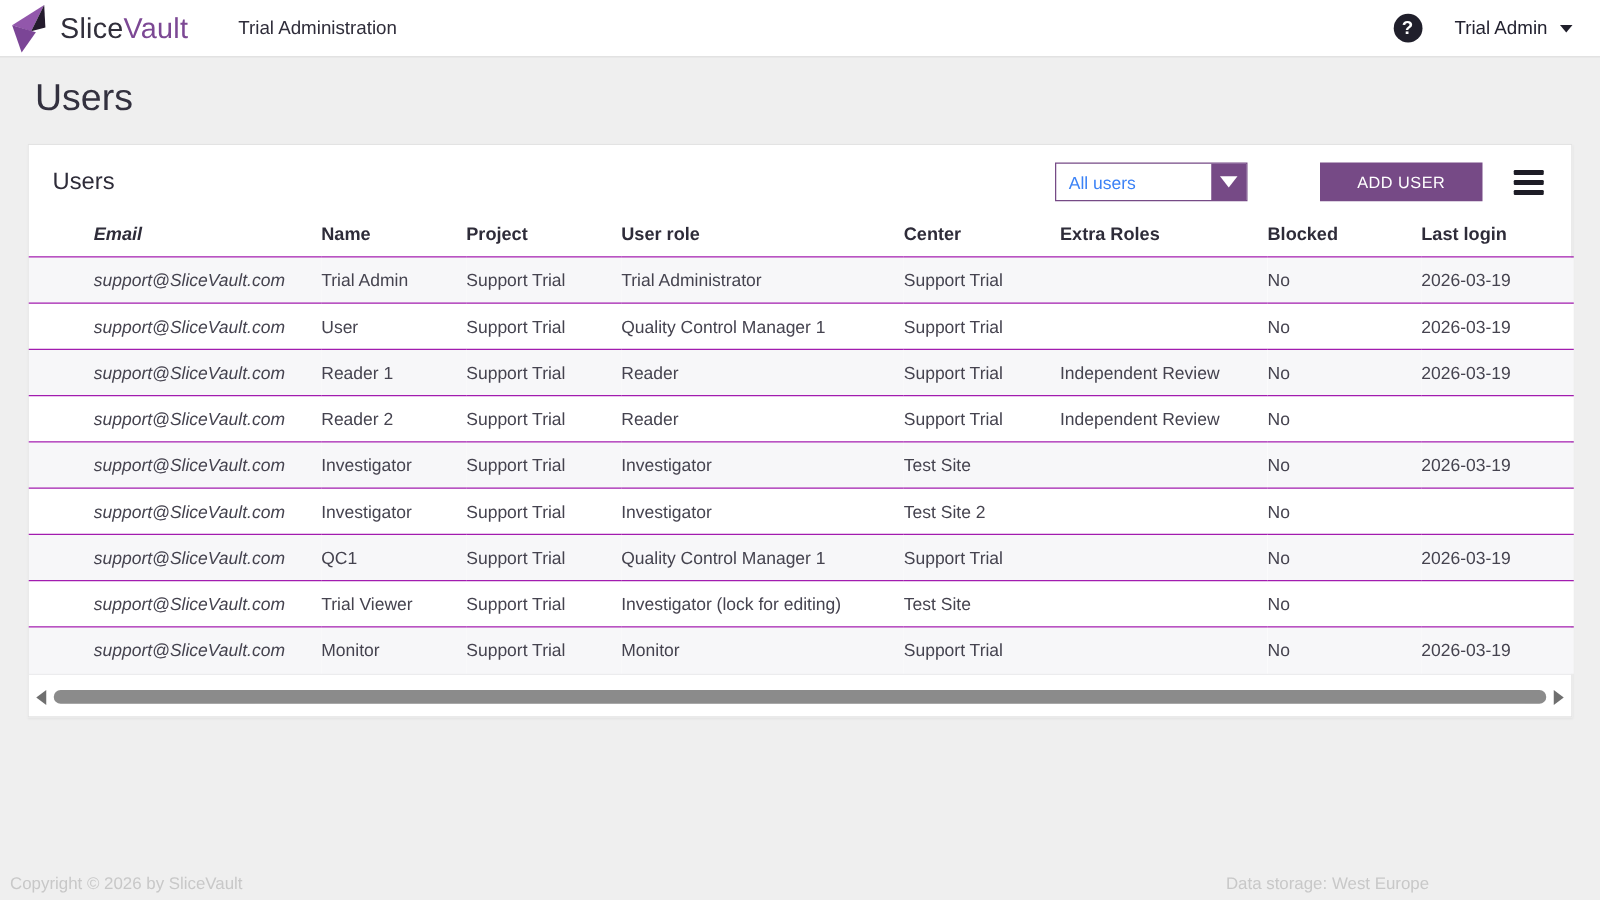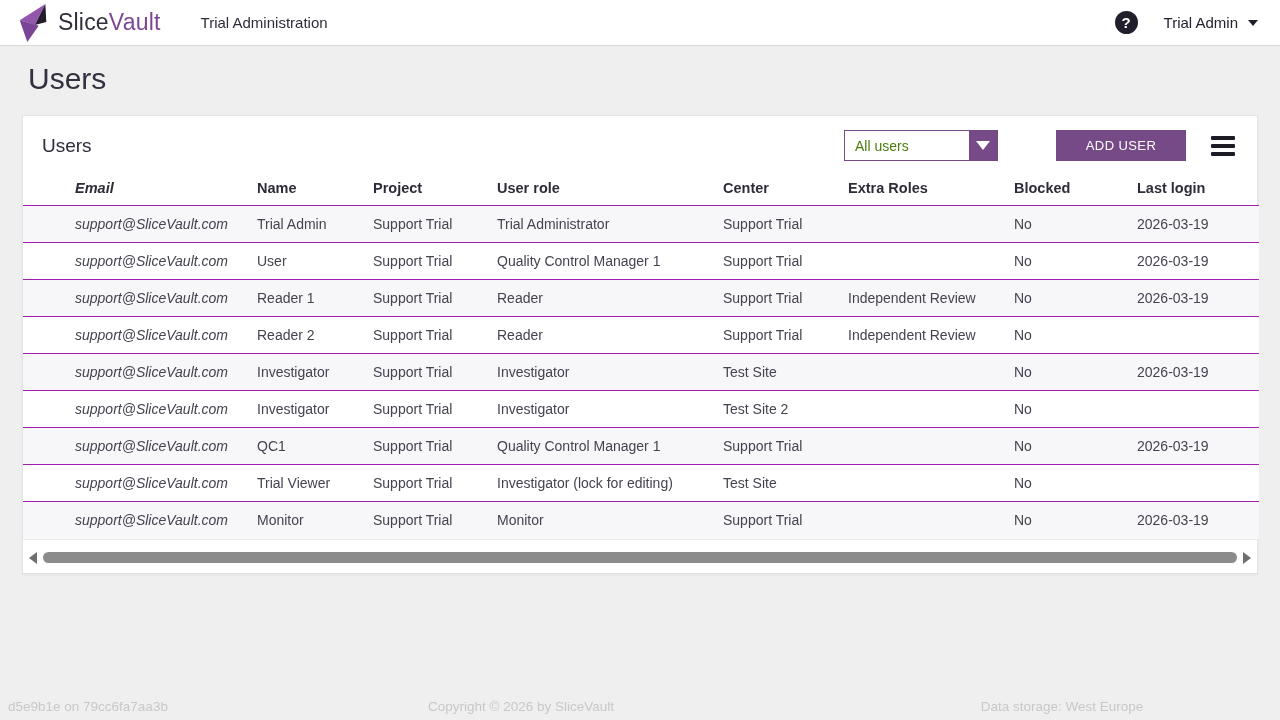--- a/index.html
+++ b/index.html
@@ -11,21 +11,21 @@
     overflow: hidden;
   }
 
   
   .topbar {
     height: 46px;
     background: #ffffff;
     border-bottom: 1px solid #d9d9d9;
     display: flex;
     align-items: center;
-    padding: 0 22px 0 14px;
+    padding: 0 22px 0 4px;
   }
   .brand {
     display: flex;
     align-items: center;
     gap: 6px;
     cursor: pointer;
   }
   .brand-text { font-size: 23px; letter-spacing: 0.2px; }
   .brand-slice { color: #312f3b; }
   .brand-vault { color: #7c4894; }
@@ -97,21 +97,21 @@
     align-items: stretch;
     height: 31px;
     border: 1px solid #764a86;
     background: #ffffff;
     cursor: pointer;
     width: 154px;
   }
   .select-value {
     flex: 1;
     font-size: 14px;
-    color: #4d7c0f;
+    color: #3b82f6;
     display: flex;
     align-items: center;
     padding-left: 10px;
   }
   .select-arrow {
     width: 28px;
     background: #764a86;
     display: flex;
     align-items: center;
     justify-content: center;
@@ -383,16 +383,15 @@
   </table>
 
   <div class="hscroll">
     <span class="hscroll-arrow-left"></span>
     <div class="hscroll-thumb"></div>
     <span class="hscroll-arrow-right"></span>
   </div>
 </div>
 
 <div class="footer">
-  <div class="f-left">d5e9b1e on 79cc6fa7aa3b</div>
   <div class="f-center">Copyright © 2026 by SliceVault</div>
   <div class="f-right">Data storage: West Europe</div>
 </div>
 
 </body></html>

